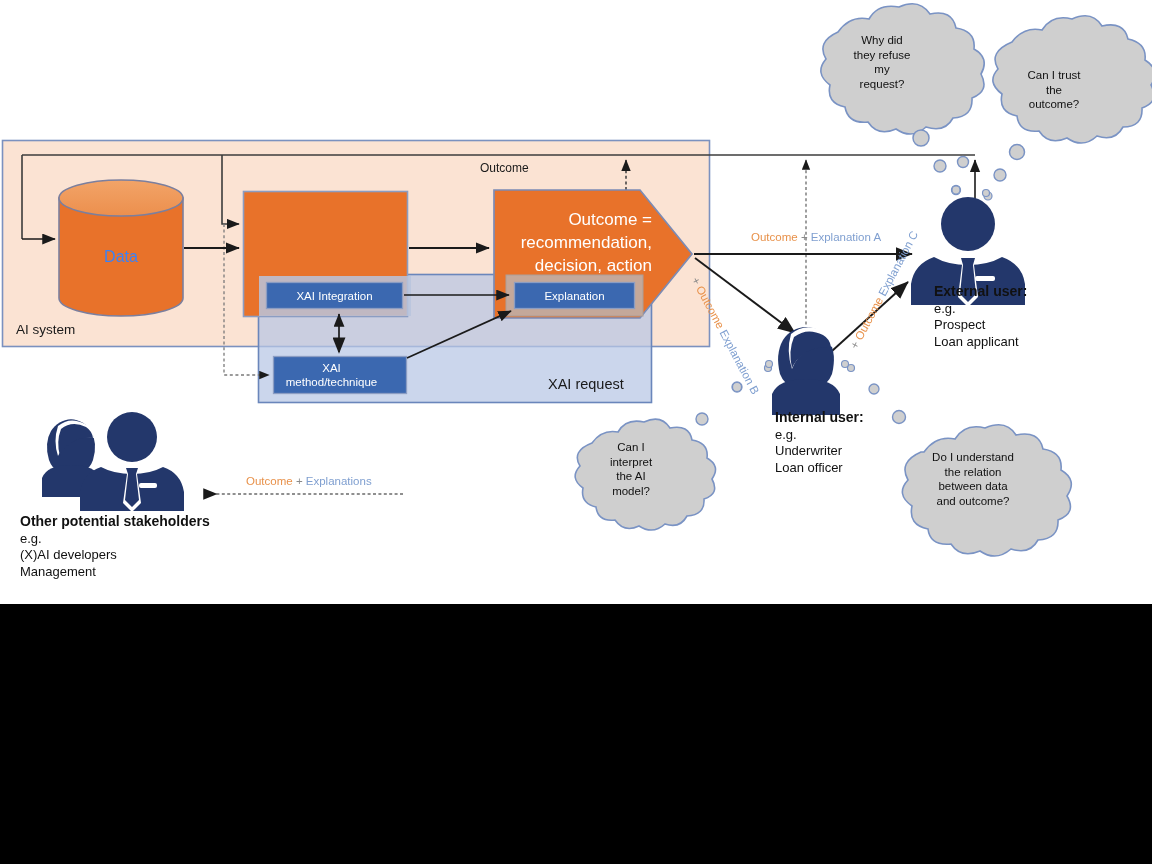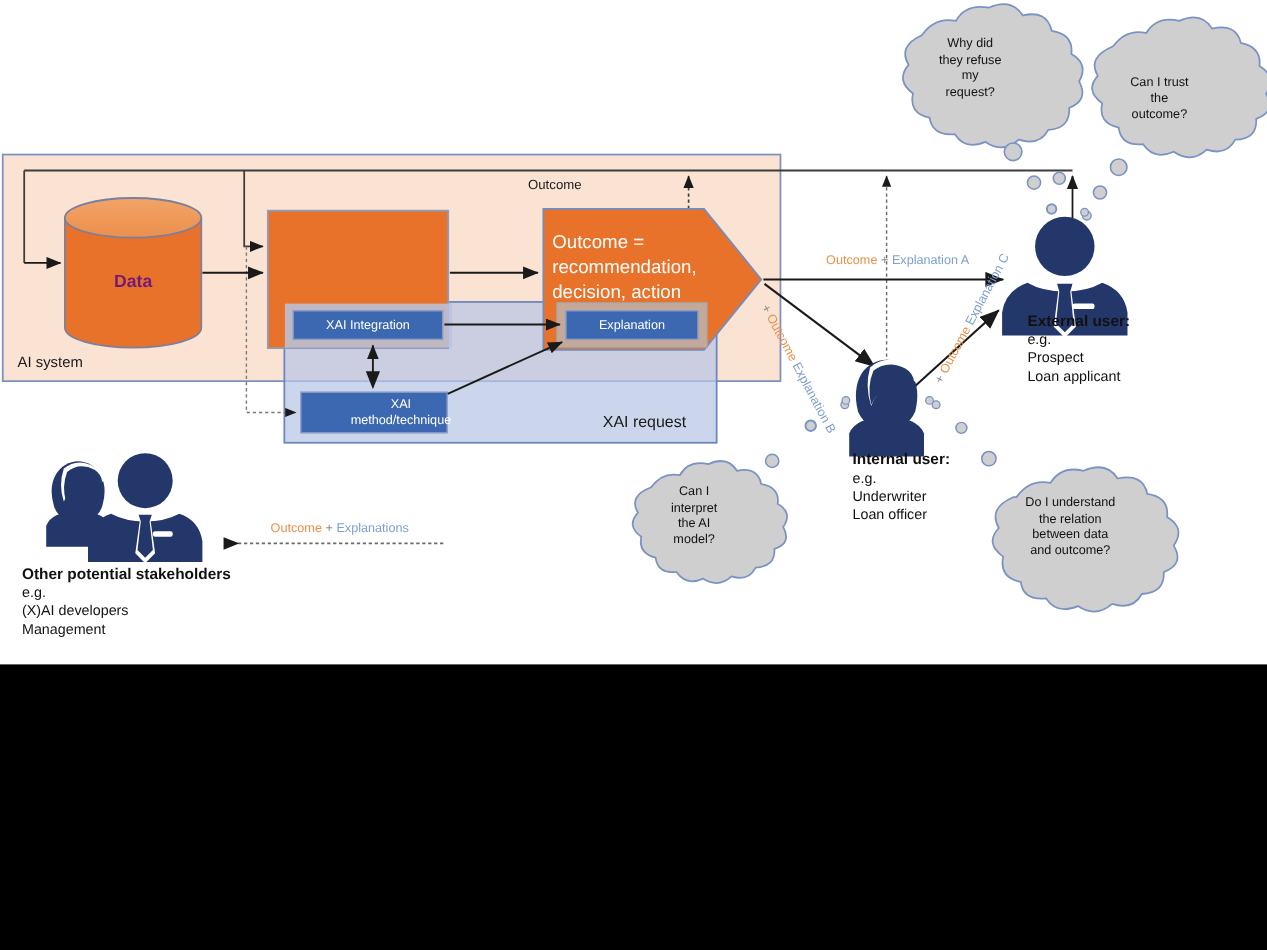--- a/index.html
+++ b/index.html
@@ -8,30 +8,30 @@
   #canvas{position:absolute;left:0;top:0;width:1152px;height:604px;background:#ffffff;overflow:hidden;}
   #svgroot{position:absolute;left:0;top:0;width:1152px;height:604px;}
   .abs{position:absolute;}
   #ai-system-label{left:16px;top:322px;font-size:13.5px;color:#1a1a1a;}
   #xai-system-label{left:548px;top:376px;font-size:14.5px;color:#1a1a1a;}
 
   
   .orange-box{background:#e8722a;border:1.5px solid #8b9dc3;color:#ffffff;display:flex;align-items:center;justify-content:center;text-align:center;box-sizing:border-box;}
   #ai-model{left:243px;top:191px;width:165px;height:126px;font-size:18px;}
   #outcome-wrap{left:494px;top:190px;width:196px;height:128px;}
-  #outcome-label{position:absolute;left:8px;top:18px;width:150px;text-align:left;color:#fff;font-size:17px;line-height:23px;}
+  #outcome-label{position:absolute;left:8px;top:18px;width:150px;text-align:right;color:#fff;font-size:17px;line-height:23px;}
 
   .blue-box{background:#3b68b0;border:1.3px solid #8b9dc3;color:#ffffff;display:flex;align-items:center;justify-content:center;text-align:center;box-sizing:border-box;font-size:11.5px;}
   #xai-integration{left:266px;top:282px;width:137px;height:27px;}
   #explanation{left:514px;top:282px;width:121px;height:27px;}
-  #xai-method{left:273px;top:356px;width:117px;height:38px;line-height:14px;font-size:11.5px;margin-left:33px;}
+  #xai-method{left:273px;top:356px;width:117px;height:38px;line-height:14px;font-size:11.5px;}
 
   
   #data-cyl{left:59px;top:180px;width:124px;height:136px;}
-  #data-label{position:absolute;left:0;top:68px;width:124px;text-align:center;color:#701a75;font-size:16px;font-weight:bold;}
+  #data-label{position:absolute;left:0;top:68px;width:124px;text-align:center;color:#3b82f6;font-size:16px;}
 
   #feedback-label{left:480px;top:161px;font-size:12px;color:#1a1a1a;}
 
   
   .person-caption{font-size:13px;color:#111;line-height:16.5px;}
   .person-caption b{font-size:14px;}
   #external-user-caption{left:934px;top:283px;}
   #internal-user-caption{left:775px;top:409px;}
   #stakeholders-caption{left:20px;top:513px;}
 

